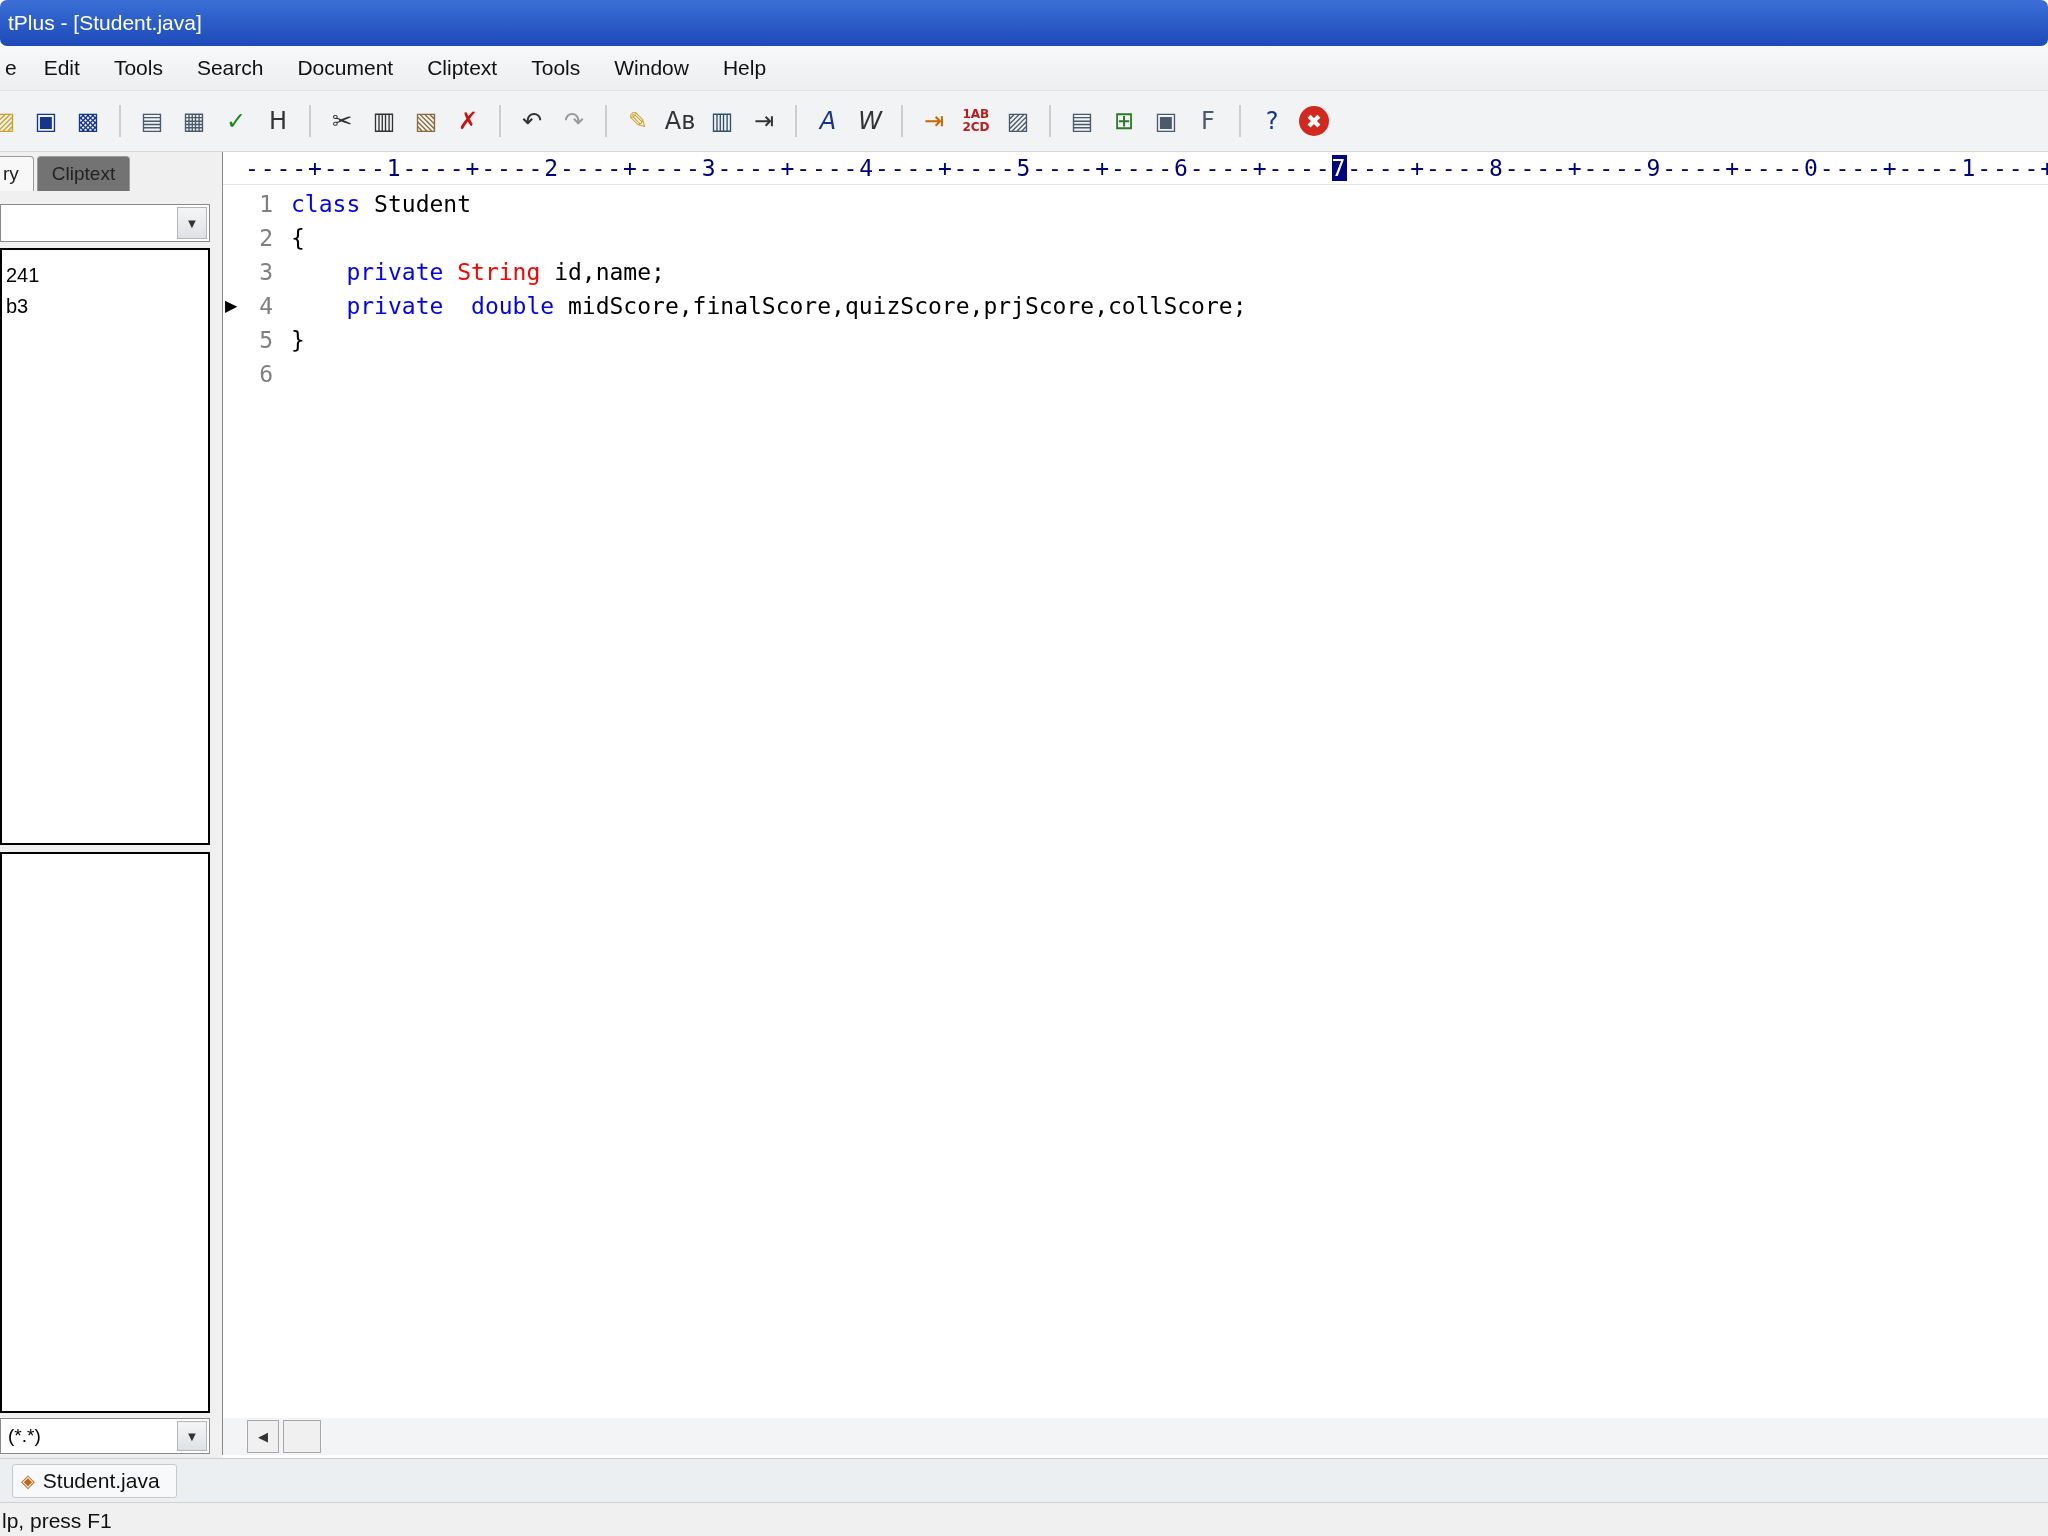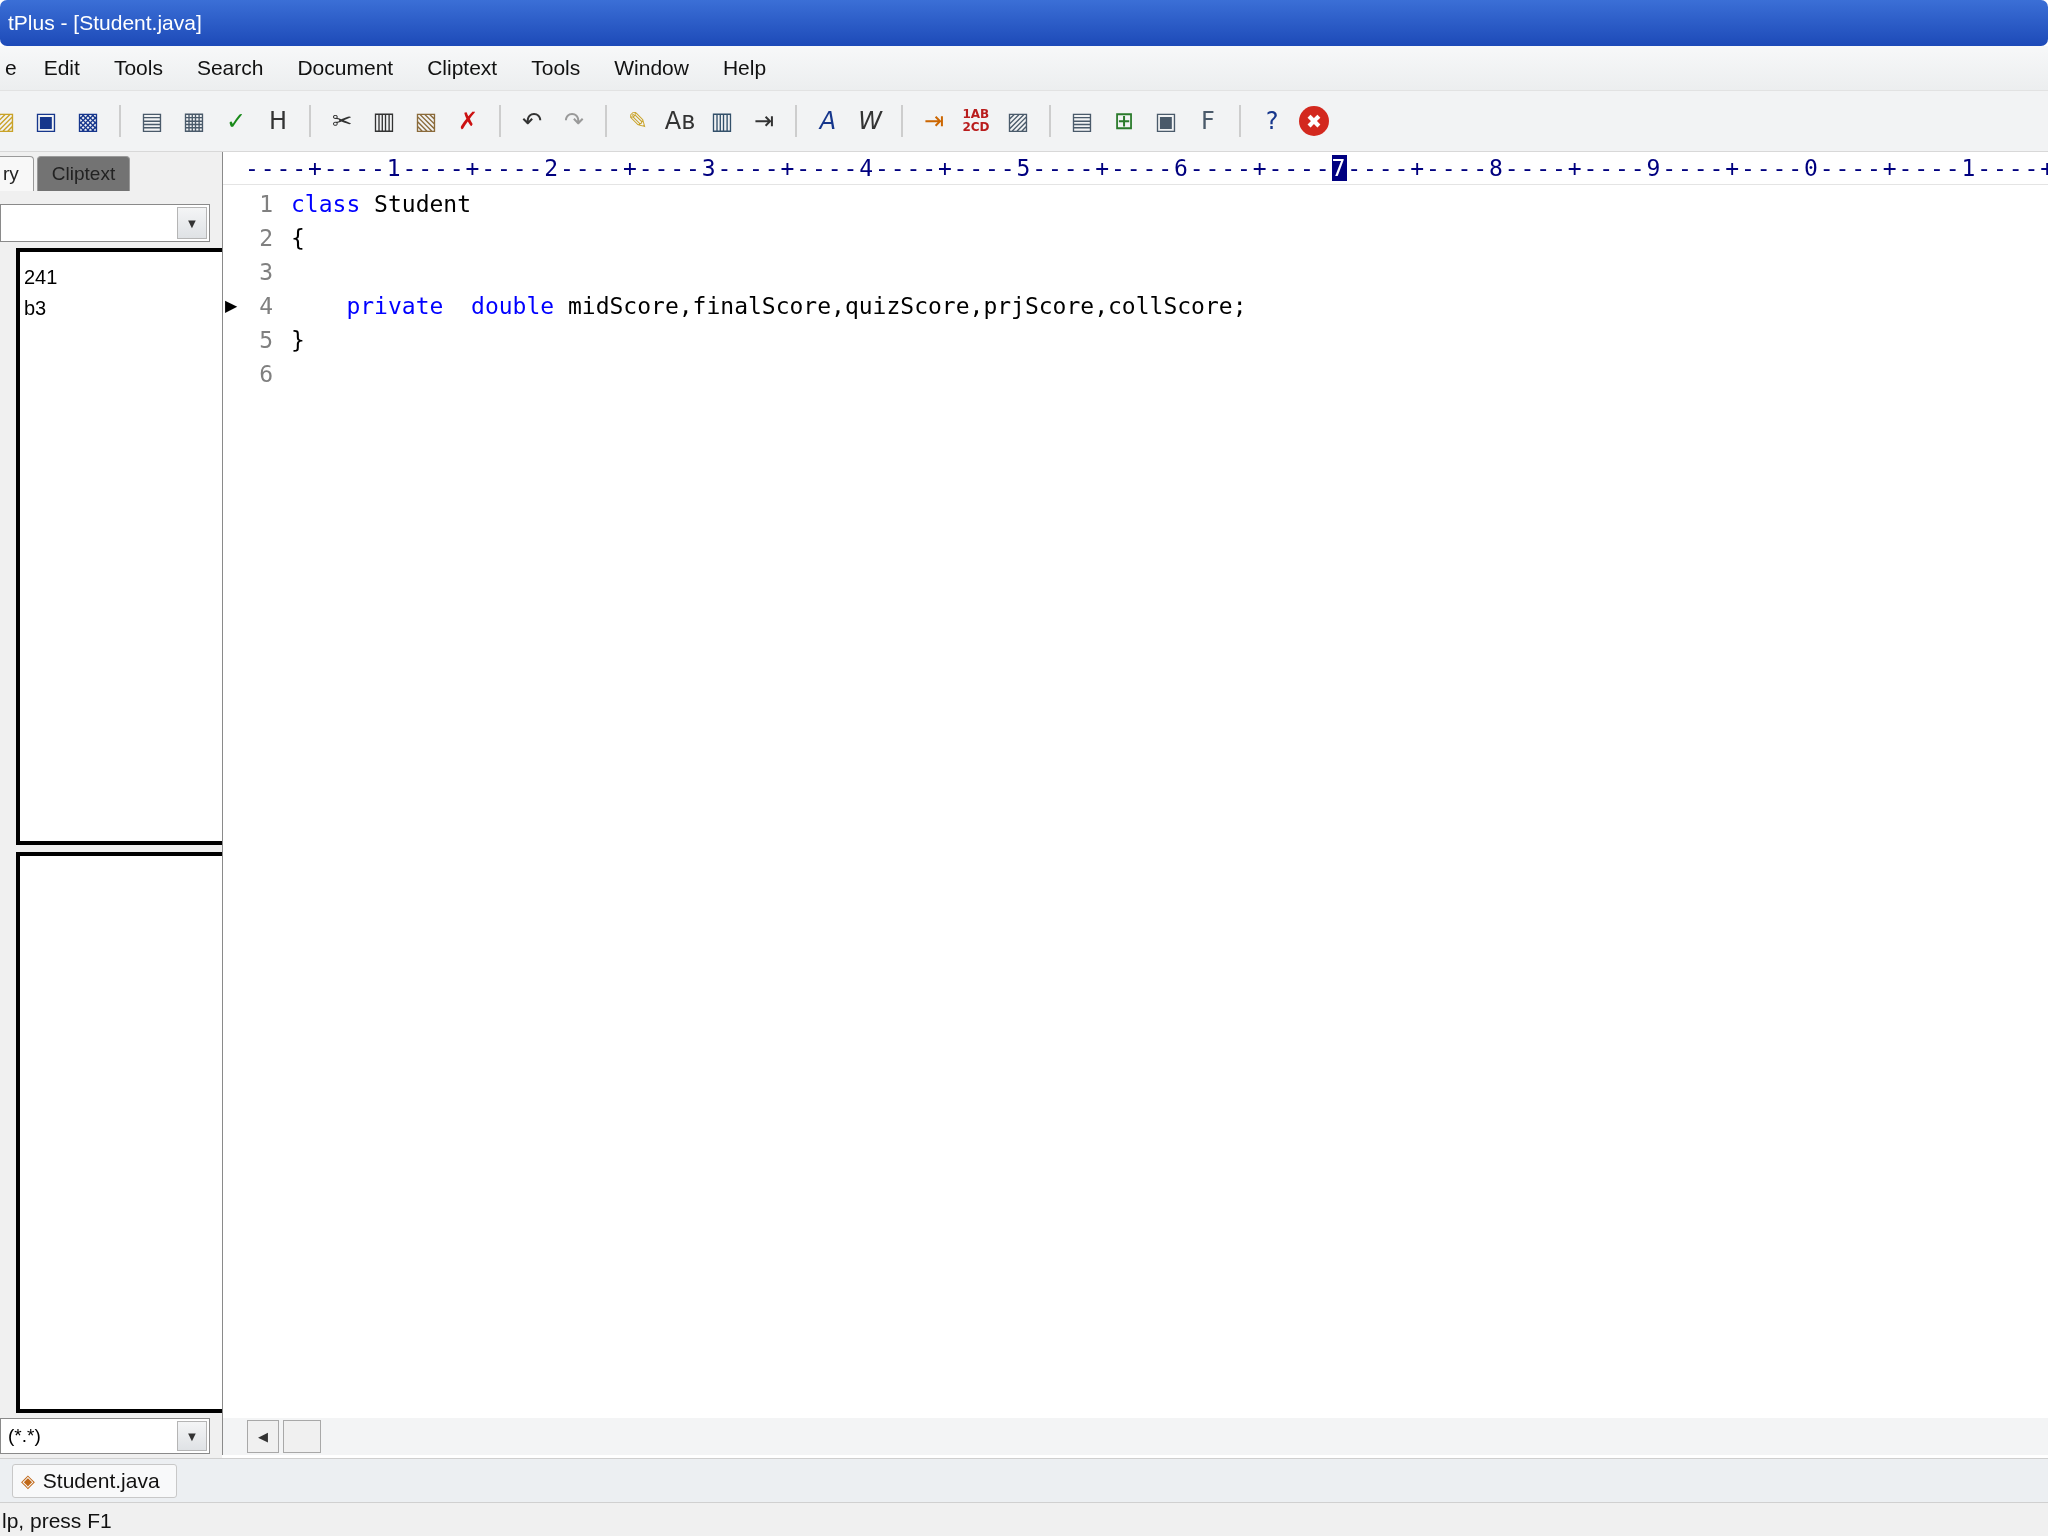--- a/index.html
+++ b/index.html
@@ -37,21 +37,21 @@
     border-bottom:none; border-radius:4px 4px 0 0; margin-right:3px; color:#222; }
   .panel-tab:first-child { margin-left:-12px; }
   .panel-tab.active { background:#f8f8f8; }
   .combo { position:absolute; left:0; width:210px; height:38px; background:#fff;
     border:1px solid #8a8a8a; display:flex; align-items:center; font-size:19px; padding-left:7px; }
   .combo .arrow-btn { position:absolute; right:2px; top:2px; bottom:2px; width:30px;
     background:linear-gradient(#f4f5f6,#dfe2e5); border:1px solid #b5b5b5;
     display:flex; align-items:center; justify-content:center; font-size:13px; color:#333; }
   .drive-combo { top:52px; }
   .filter-combo { top:1266px; height:36px; }
-  .listbox { position:absolute; left:16px; width:210px; background:#fff; border:4px solid #000000;
+  .listbox { position:absolute; left:0; width:210px; background:#fff; border:2px solid #000000;
     overflow:hidden; }
   .dir-list  { top:96px;  height:597px; padding-top:10px; }
   .file-list { top:700px; height:561px; }
   .list-item { font-size:20px; color:#000; padding:4px 4px; }
 
   
   .editor { position:absolute; left:222px; top:152px; right:0; height:1266px;
     background:#fff; border-left:1px solid #8a8a8a; overflow:hidden; }
   .ruler { position:absolute; left:0; top:0; right:0; height:33px; line-height:33px;
     font-family:"DejaVu Sans Mono", monospace; font-size:23px; letter-spacing:1.9px;
@@ -168,21 +168,21 @@
       <span>(*.*)</span>
       <span class="arrow-btn">▼</span>
     </div>
   </div>
 
   <div class="editor">
     <div class="ruler"><span>----+----1----+----2----+----3----+----4----+----5----+----6----+----</span><span class="hl">7</span><span>----+----8----+----9----+----0----+----1----+----2----+----3</span></div>
     <div class="code-lines">
         <div class="code-line"><span class="line-num">1</span><span class="line-code"><span style="color: rgb(0, 0, 255);">class</span><span style="color: rgb(0, 0, 0);"> Student</span></span></div>
         <div class="code-line"><span class="line-num">2</span><span class="line-code"><span style="color: rgb(0, 0, 0);">{</span></span></div>
-        <div class="code-line"><span class="line-num">3</span></div>
+        <div class="code-line"><span class="line-num">3</span><span class="line-code"><span style="color: rgb(0, 0, 0);">    </span><span style="color: rgb(0, 0, 255);">private</span><span style="color: rgb(0, 0, 0);"> </span><span style="color: rgb(255, 0, 0);">String</span><span style="color: rgb(0, 0, 0);"> id,name;</span></span></div>
         <div class="code-line"><span class="line-marker">▶</span><span class="line-num">4</span><span class="line-code"><span style="color: rgb(0, 0, 0);">    </span><span style="color: rgb(0, 0, 255);">private</span><span style="color: rgb(0, 0, 0);">  </span><span style="color: rgb(0, 0, 255);">double</span><span style="color: rgb(0, 0, 0);"> midScore,finalScore,quizScore,prjScore,collScore;</span></span></div>
         <div class="code-line"><span class="line-num">5</span><span class="line-code"><span style="color: rgb(0, 0, 0);">}</span></span></div>
         <div class="code-line"><span class="line-num">6</span><span class="line-code"></span></div>
       </div>
   </div>
 
   <div class="hscroll">
     <div class="hs-btn hs-left">◀</div>
     <div class="hs-thumb"></div>
   </div>

